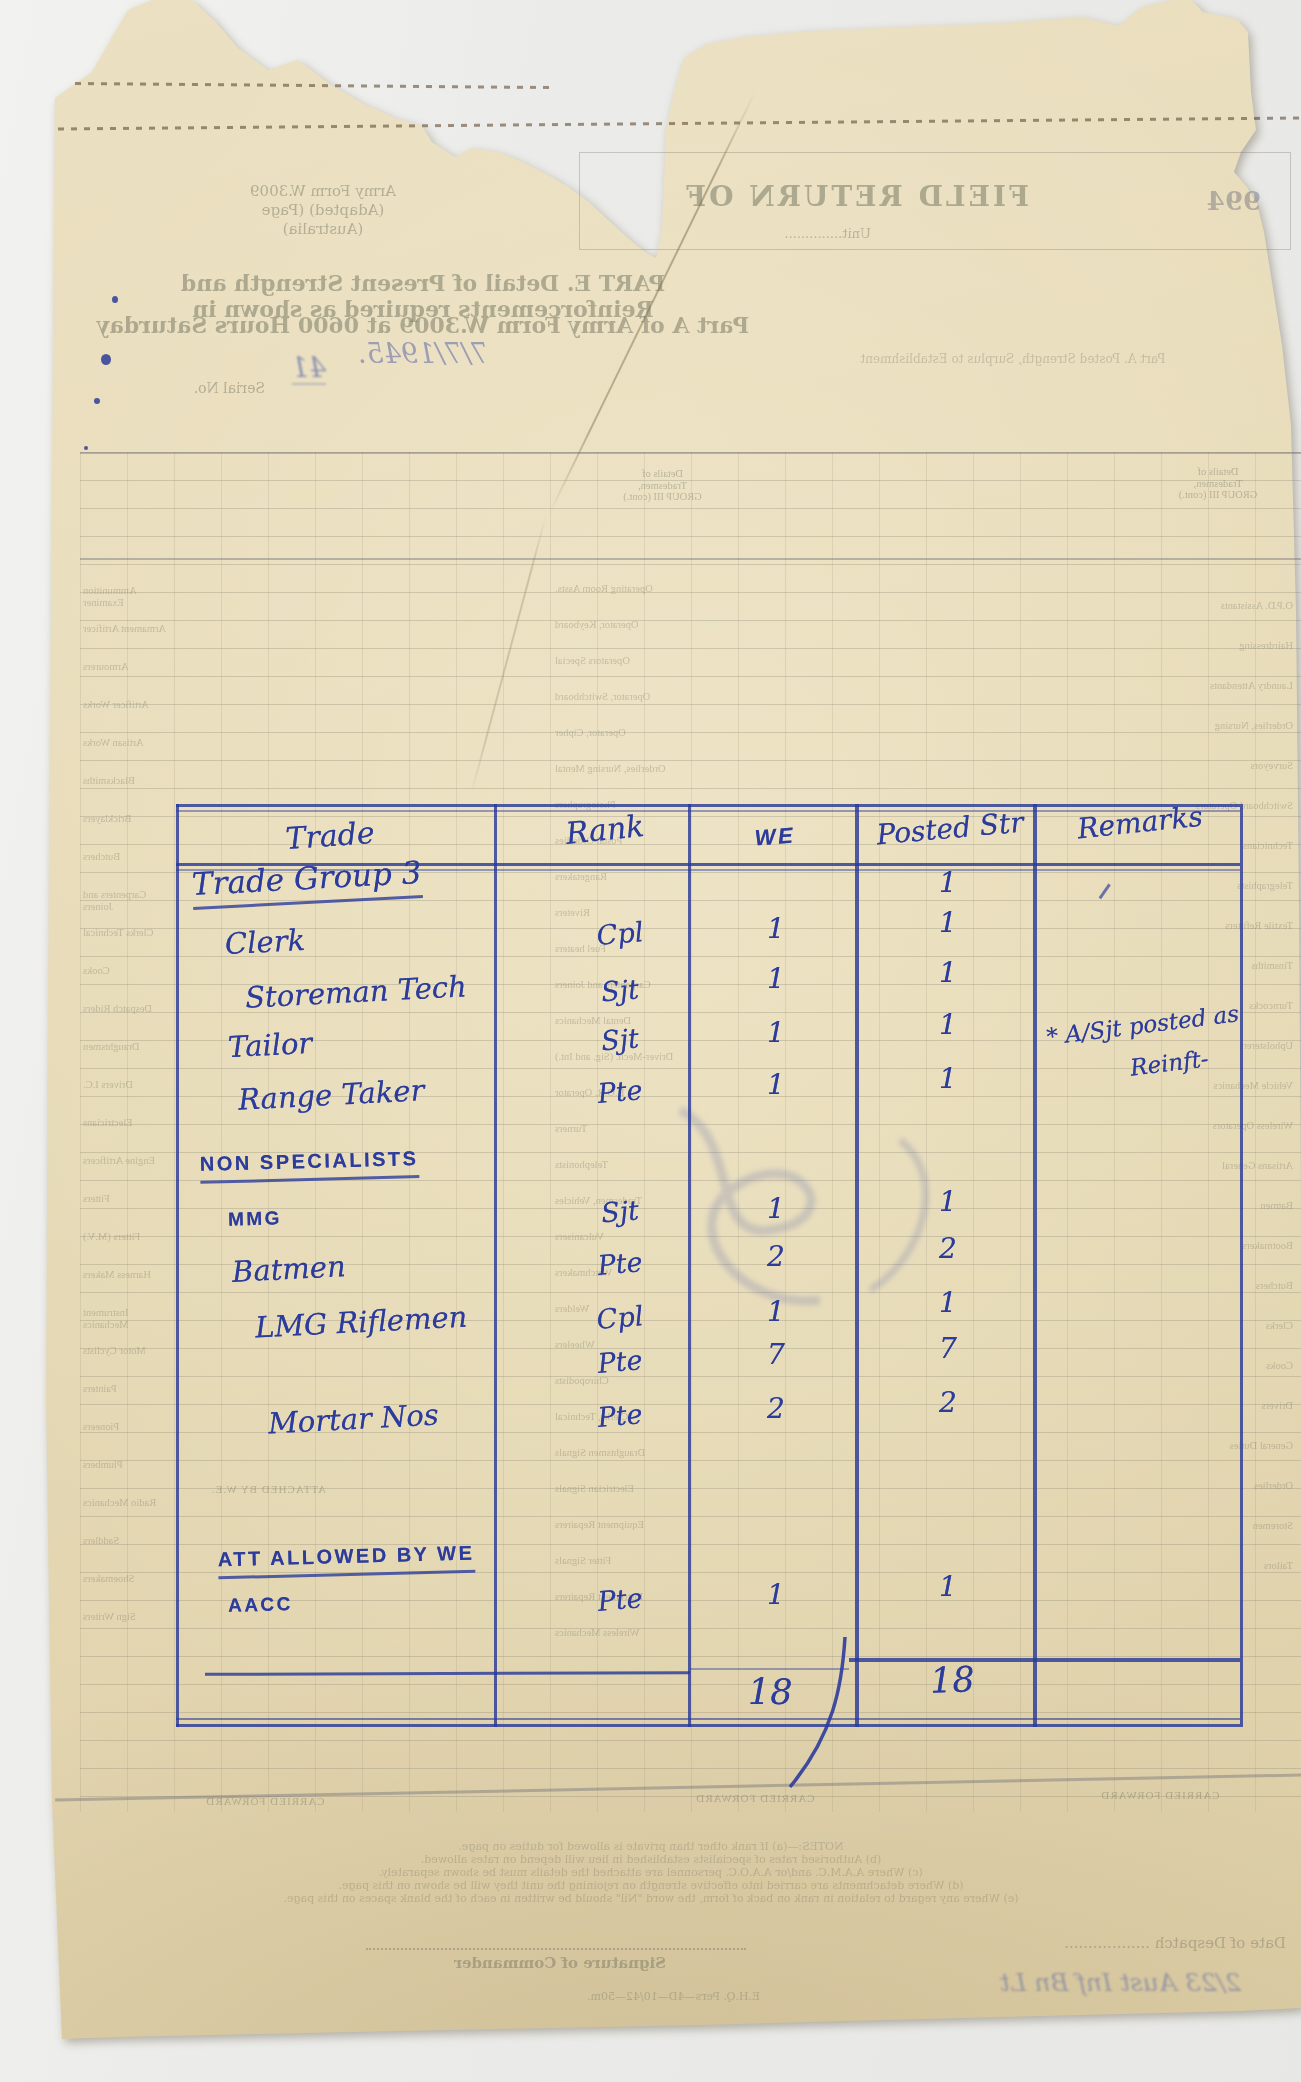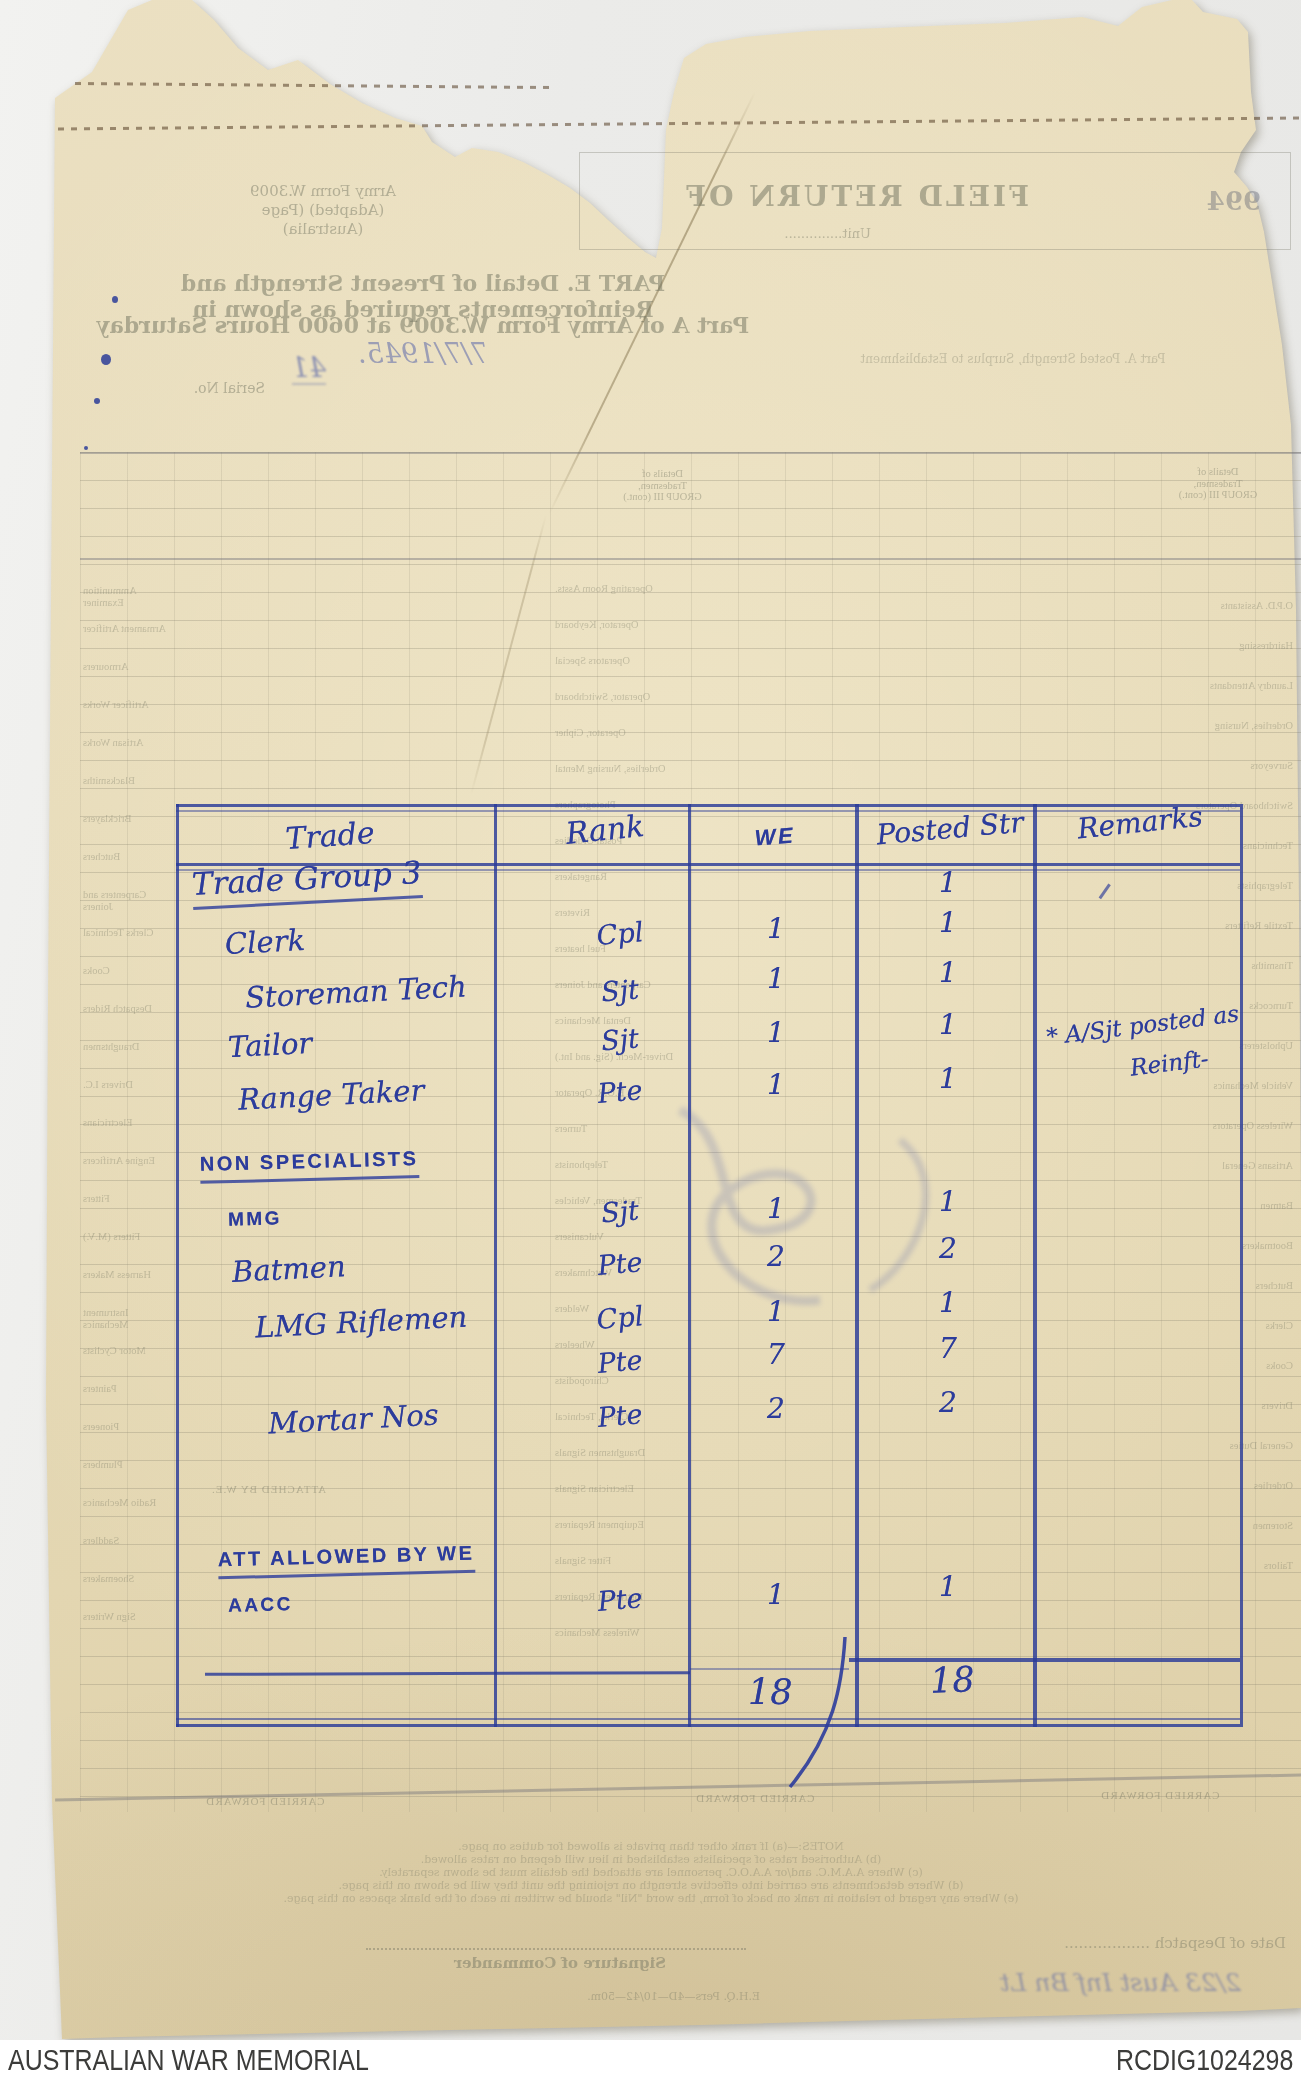--- a/index.html
+++ b/index.html
@@ -281,17 +281,13 @@
     <div class="hw" style="left:748px;top:1672px;font-size:35px;">18</div>
     <div class="hw" style="left:930px;top:1660px;font-size:35px;transform:rotate(-2deg);">18</div>
 
     <svg class="abs" style="left:745px;top:1615px;" width="130" height="190" viewBox="0 0 130 190">
       <path d="M100,22 C97,72 88,120 45,172" stroke="#2c3c9c" stroke-width="3.5" fill="none" opacity=".9"></path>
     </svg>
 
     <div class="tline" style="left:1096px;top:890px;width:17px;height:2.5px;transform:rotate(-55deg);opacity:.8;"></div>
   </div>
 
-  <div id="footer">
-    <span class="foot-text" style="left:8px;transform:scaleX(.86);transform-origin:left;">AUSTRALIAN WAR MEMORIAL</span>
-    <span class="foot-text" style="right:8px;transform:scaleX(.86);transform-origin:right;">RCDIG1024298</span>
-  </div>
 </div>
 
 </body></html>

